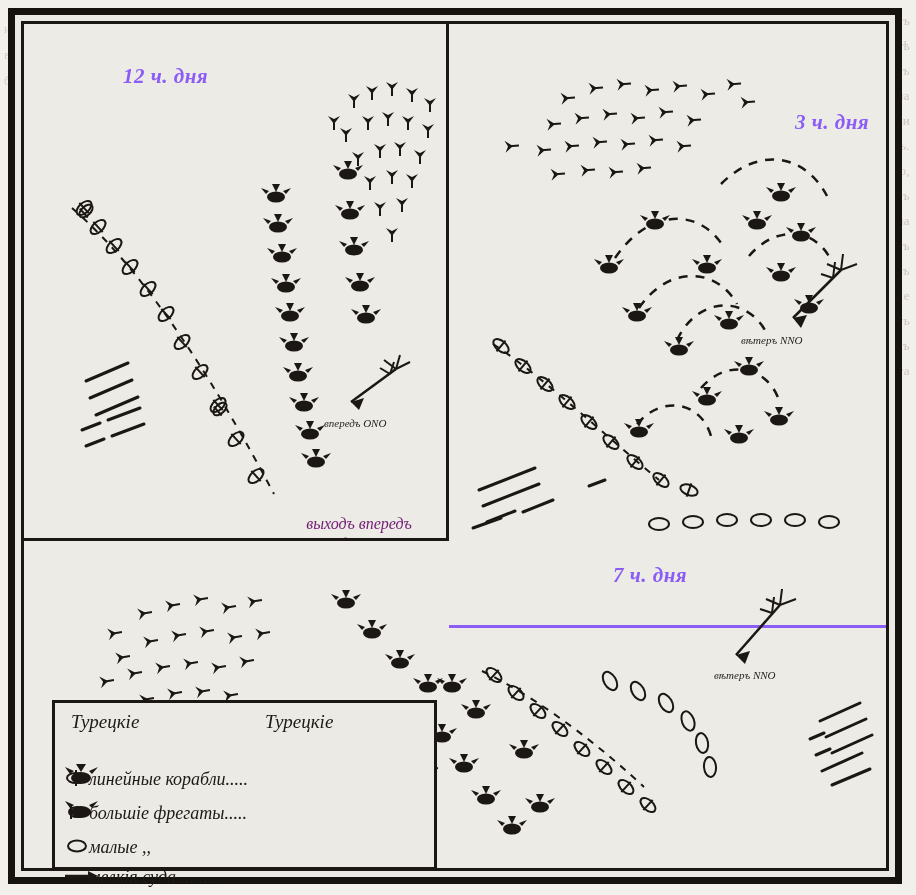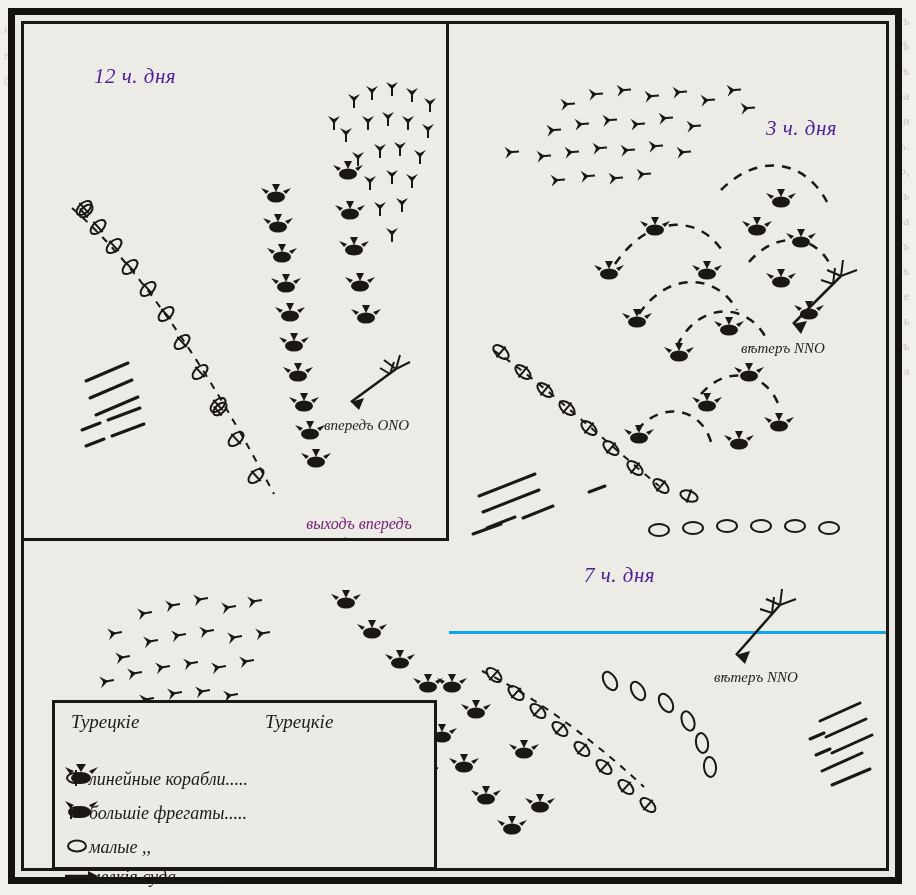--- a/index.html
+++ b/index.html
@@ -69,42 +69,43 @@
     background: #ecebe5;
   }
 
   
   .panel {
     position: absolute;
     box-sizing: border-box;
     overflow: hidden;
   }
   #panel-noon   { left: 0;   top: 0;   width: 425px; height: 517px; border-right: 3px solid #1b1714; border-bottom: 3px solid #1b1714; }
-  #panel-three  { left: 425px; top: 10px; width: 437px; height: 600px; border-bottom: 3px solid #0ea5e9; }
+  #panel-three  { left: 425px; top: 4px; width: 437px; height: 600px; border-bottom: 3px solid #8b5cf6; }
   #panel-five   { left: 0;   top: 517px; width: 862px; height: 333px; }
 
   .panel-title {
     position: absolute;
     font-family: "Liberation Serif", serif;
     font-style: italic;
-    font-weight: normal;
+    font-weight: bold;
     font-size: 21px;
-    color: #4c1d95;
+    color: #8b5cf6;
     letter-spacing: 0.5px;
     white-space: nowrap;
+    margin-left: 29px;
   }
   #title-noon  { left: 70px;  top: 40px; }
   #title-three { left: 317px; top: 82px; }
   #title-five  { left: 560px; top: 538px; }
 
   .wind-label {
     position: absolute;
     font-family: "Liberation Serif", serif;
     font-style: italic;
-    font-size: 15px;
+    font-size: 11px;
     color: #231f1a;
     white-space: nowrap;
   }
   .note-label {
     position: absolute;
     font-family: "Liberation Serif", serif;
     font-style: italic;
     font-size: 16px;
     color: #701a75;
     white-space: nowrap;

